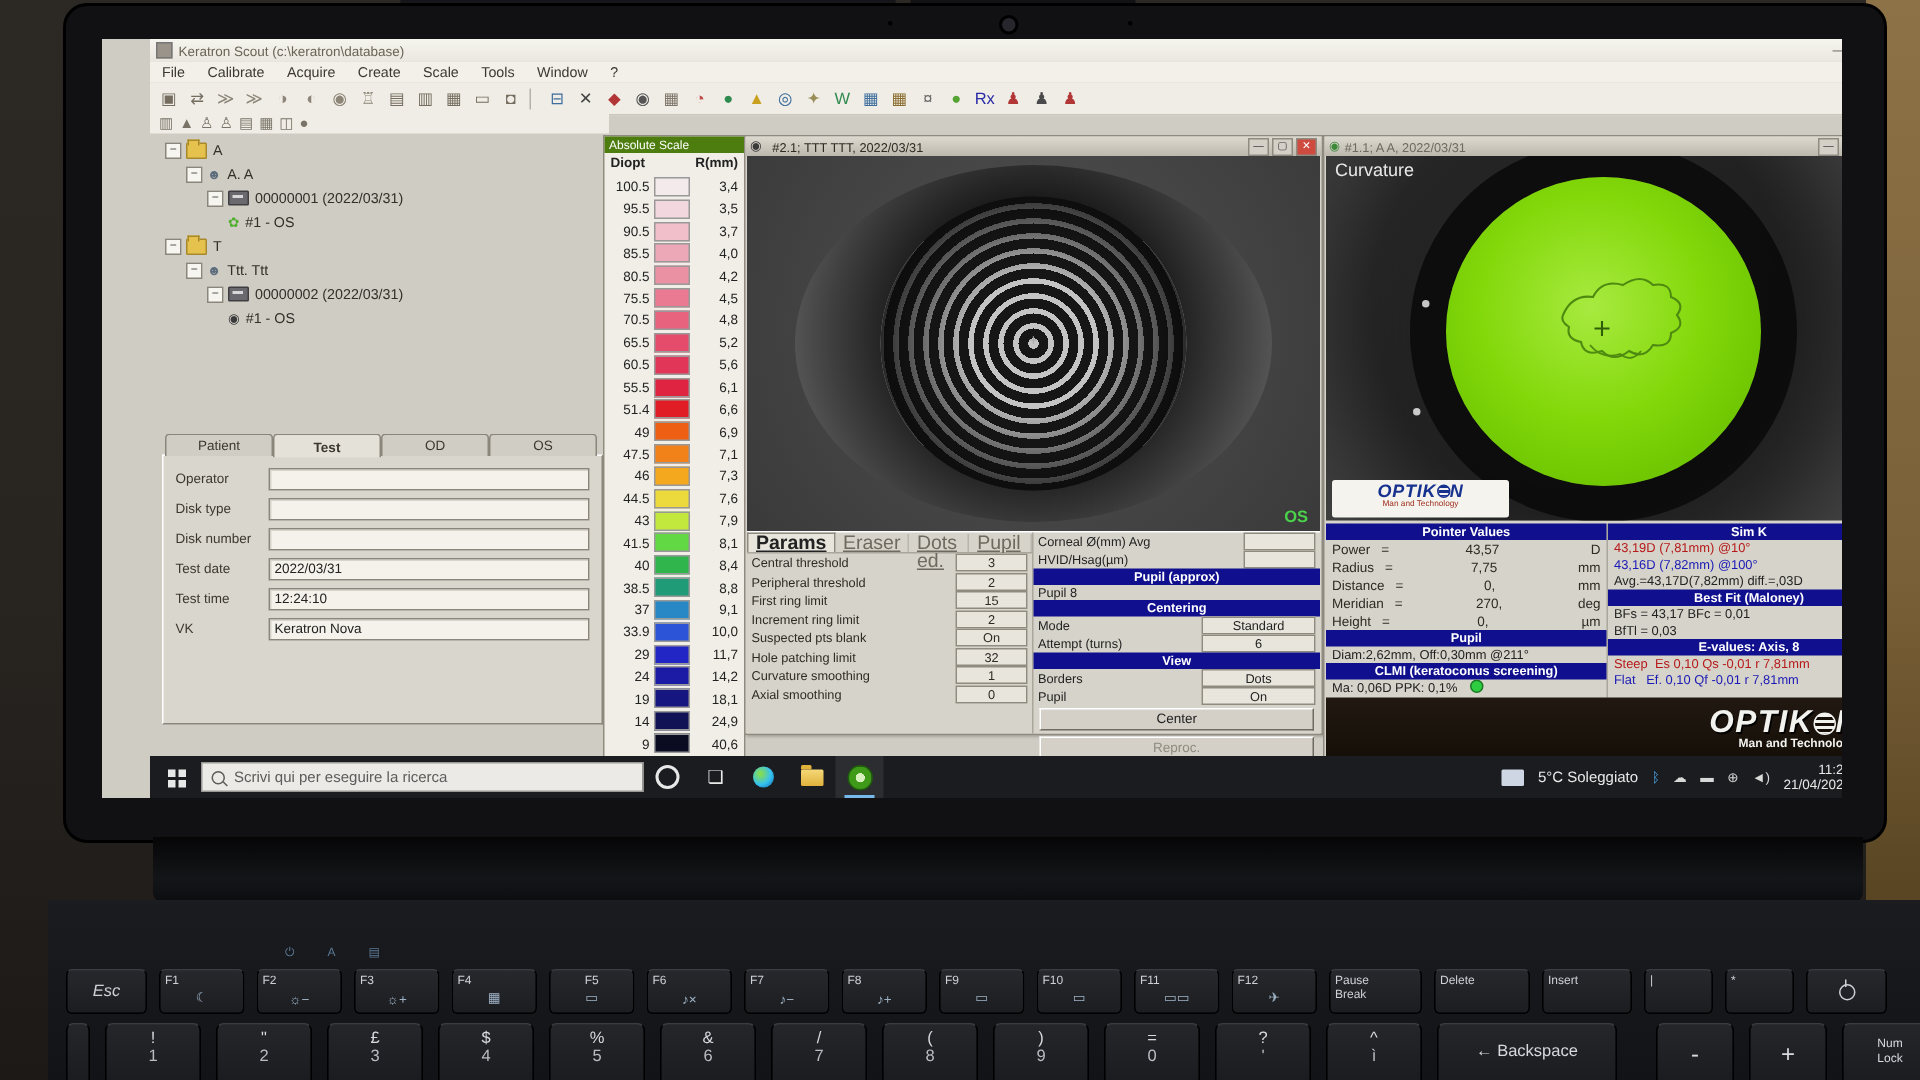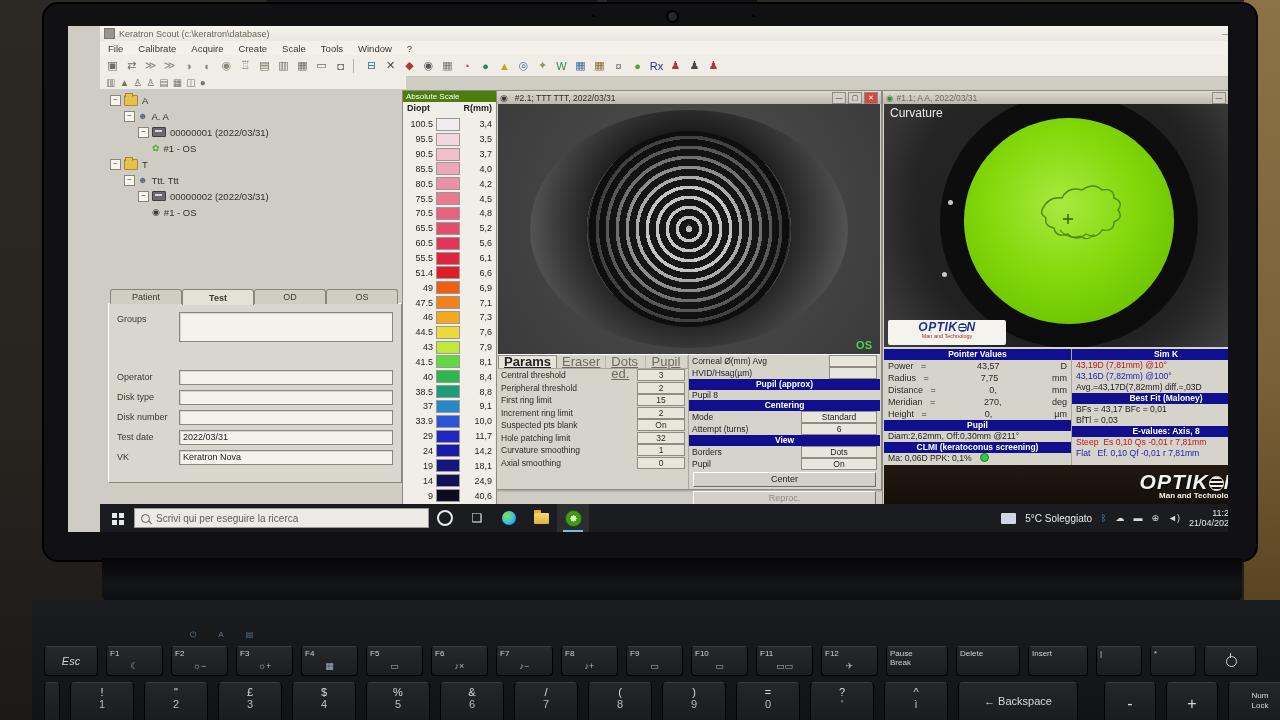--- a/index.html
+++ b/index.html
@@ -273,39 +273,39 @@
         <span class="tlb">00000002 (2022/03/31)</span>
       </div>
       <div class="trow" style="padding-left: 48px;">
         <span class="tic ti-eye">◉</span>
         <span class="tlb">#1 - OS</span>
       </div>
     </div>
 
   <div class="abs" id="formpanel">
     <div id="formfields">
-        <div class="frow tall gap">
-          <label class="flabel">Groups</label>
-          <div class="finput"></div>
-        </div>
         <div class="frow">
           <label class="flabel">Operator</label>
           <div class="finput"></div>
         </div>
         <div class="frow">
           <label class="flabel">Disk type</label>
           <div class="finput"></div>
         </div>
         <div class="frow">
           <label class="flabel">Disk number</label>
           <div class="finput"></div>
         </div>
         <div class="frow">
           <label class="flabel">Test date</label>
           <div class="finput">2022/03/31</div>
+        </div>
+        <div class="frow">
+          <label class="flabel">Test time</label>
+          <div class="finput">12:24:10</div>
         </div>
         <div class="frow">
           <label class="flabel">VK</label>
           <div class="finput">Keratron Nova</div>
         </div>
       </div>
   </div>
   <div class="abs" id="tabs">
       <span class="tab">Patient</span>
       <span class="tab active">Test</span>
@@ -682,21 +682,21 @@
     <span>⏻</span>
     <span>A</span>
     <span>▤</span>
   </div>
 <div class="abs" id="fnrow">
     <div class="fkey esc" style="width: 54px;"><span>Esc</span></div>
     <div class="fkey" style="width: 57px;"><span>F1</span><span class="fg">☾</span></div>
     <div class="fkey" style="width: 57px;"><span>F2</span><span class="fg">☼−</span></div>
     <div class="fkey" style="width: 57px;"><span>F3</span><span class="fg">☼+</span></div>
     <div class="fkey" style="width: 57px;"><span>F4</span><span class="fg">▦</span></div>
-    <div class="fkey" style="width: 57px;"><span>F5</span><span class="fg">▭</span></div>
+    <div class="fkey" style="width: 57px; text-align: center;"><span>F5</span><span class="fg">▭</span></div>
     <div class="fkey" style="width: 57px;"><span>F6</span><span class="fg">♪×</span></div>
     <div class="fkey" style="width: 57px;"><span>F7</span><span class="fg">♪−</span></div>
     <div class="fkey" style="width: 57px;"><span>F8</span><span class="fg">♪+</span></div>
     <div class="fkey" style="width: 57px;"><span>F9</span><span class="fg">▭</span></div>
     <div class="fkey" style="width: 57px;"><span>F10</span><span class="fg">▭</span></div>
     <div class="fkey" style="width: 57px;"><span>F11</span><span class="fg">▭▭</span></div>
     <div class="fkey" style="width: 57px;"><span>F12</span><span class="fg">✈</span></div>
     <div class="fkey" style="width: 62px;"><span>Pause
 Break</span></div>
     <div class="fkey" style="width: 64px;"><span>Delete</span></div>

